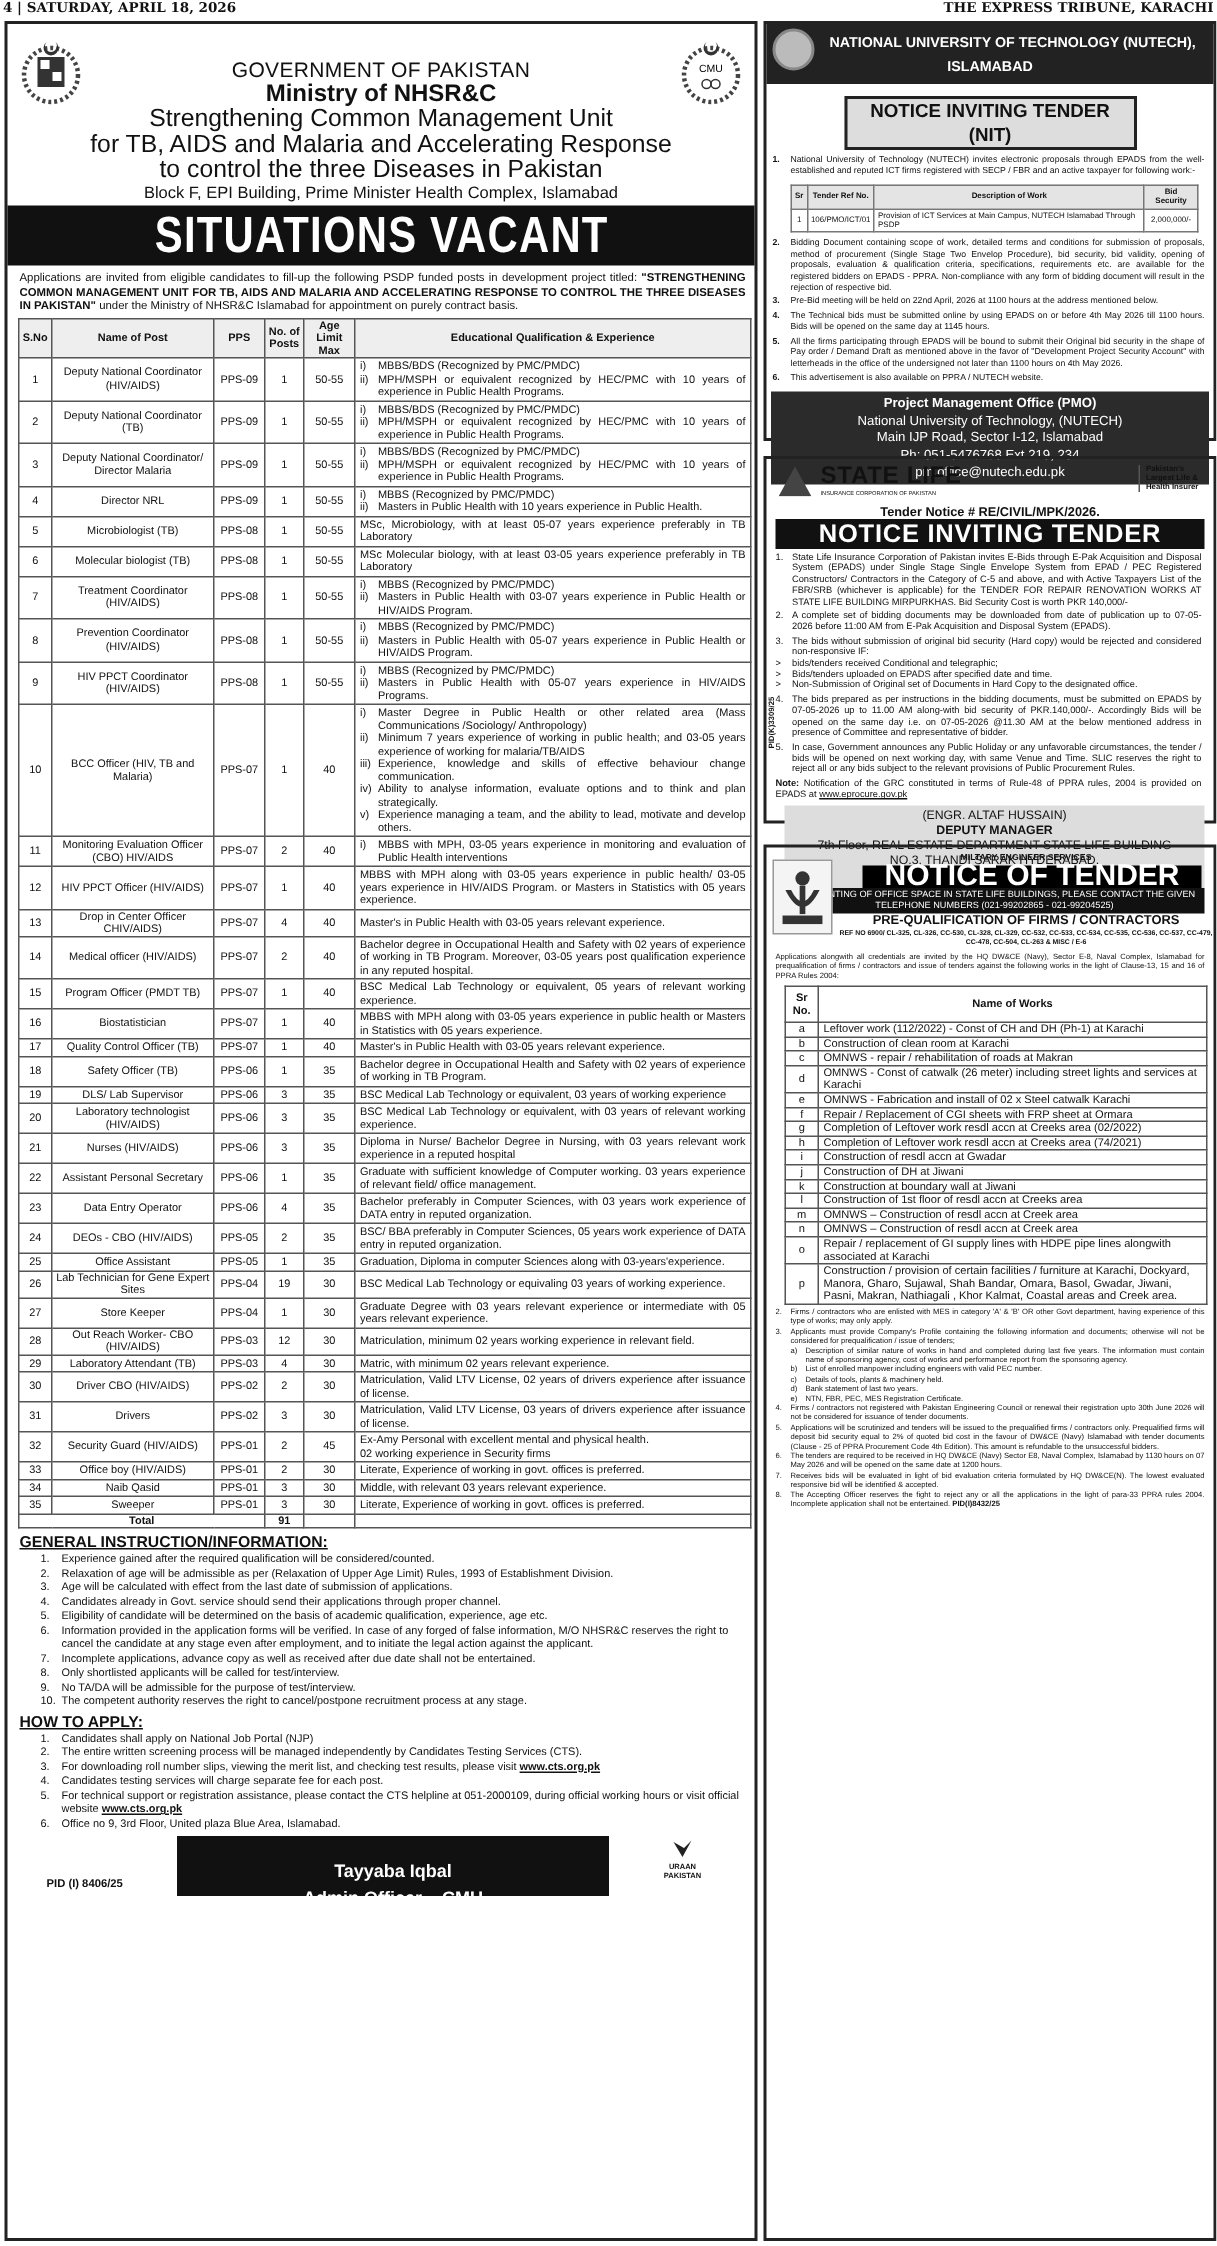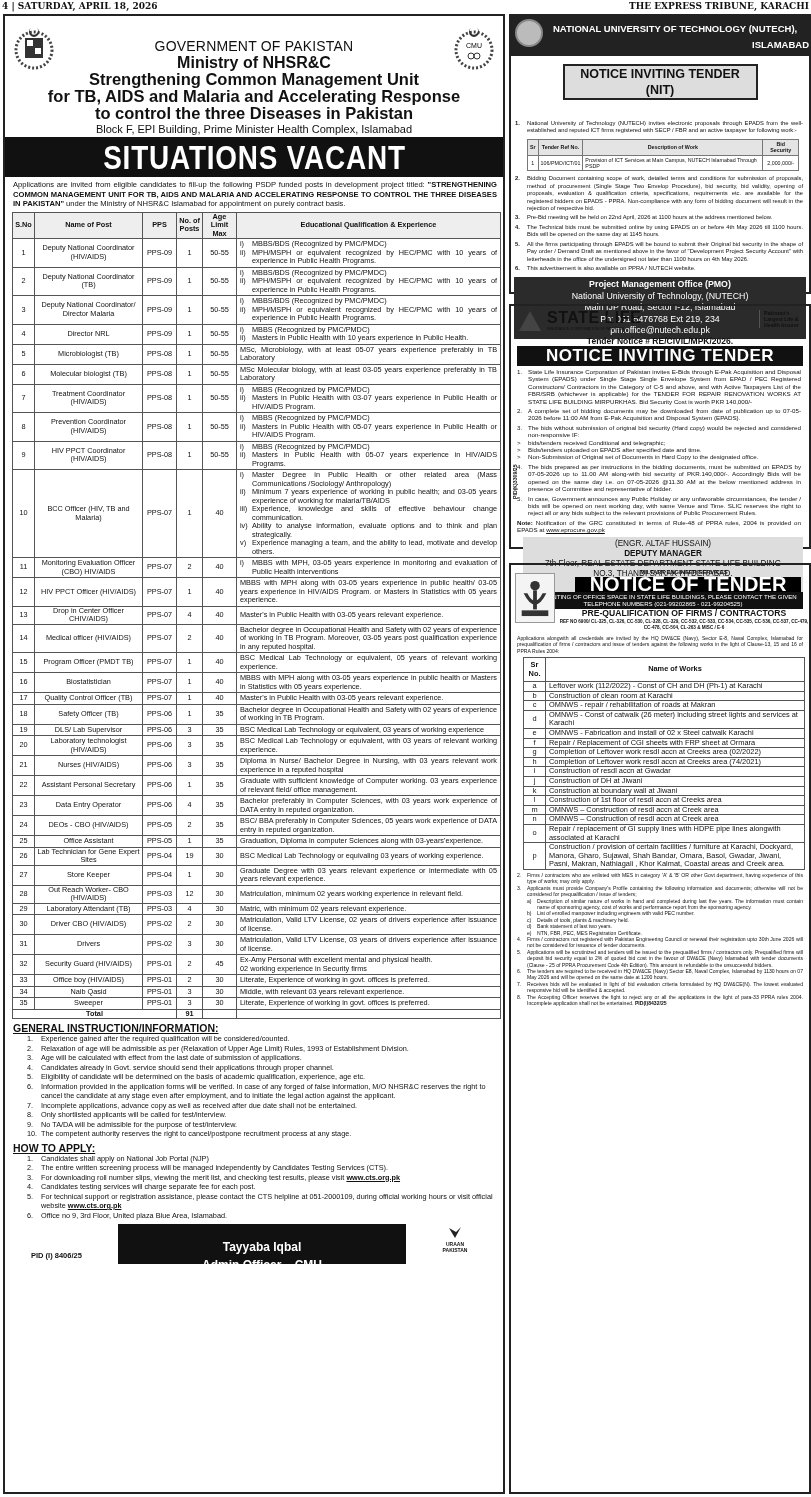--- a/index.html
+++ b/index.html
@@ -9,21 +9,21 @@
 .topbar .l{position:absolute;left:2px}
 .topbar .r{position:absolute;right:2px}
 .colL{position:absolute;left:3px;top:14px;width:502px;height:1480px;border:2px solid #222;}
 .colR{position:absolute;left:509px;top:14px;width:300px;height:1480px}
 
 .hdr{position:relative;height:104px;text-align:center}
 .emblem{position:absolute;top:6px;width:46px;height:50px}
 .emblem.l{left:6px}.emblem.r{right:6px}
 .h1{font-size:14px;letter-spacing:0.2px;padding-top:22px;line-height:16px}
 .h2{font-size:16px;font-weight:bold;line-height:17px}
-.h3{font-size:16.5px;font-weight:bold;line-height:17px}
+.h3{font-size:16.5px;font-weight:normal;line-height:17px}
 .h4{font-size:11px;line-height:14px}
 .banner{background:#111;color:#fff;text-align:center;font-size:34px;font-weight:bold;font-family:"Liberation Sans",sans-serif;transform-origin:center;height:40px;line-height:40px;letter-spacing:1px;margin-top:17px}
 .banner span{display:inline-block;transform:scaleX(0.82)}
 .intro{font-size:7.6px;line-height:9.5px;padding:3px 6px 3px 8px;text-align:justify}
 .intro b{font-weight:bold}
 table.main{border-collapse:collapse;margin-left:7px;width:489px;font-size:7.3px;line-height:8.5px}
 table.main th,table.main td{border:1px solid #555;padding:0 2px;vertical-align:middle}
 table.main th{background:#eee;font-weight:bold;text-align:center;height:22px}
 table.main td.c{text-align:center}
 table.main td.q{text-align:justify;padding:1px 3px}
@@ -35,22 +35,22 @@
 ol.gi li .n{width:14px;flex:none}
 .foot{position:relative;height:42px;margin-top:4px}
 .pid{position:absolute;left:26px;bottom:6px;font-size:7.5px;font-weight:bold}
 .sign{position:absolute;left:113px;top:0;width:288px;height:40px;background:#111;color:#fff;text-align:center;font-weight:bold;font-size:12px;line-height:18px;padding-top:14px}
 .uraan{position:absolute;right:28px;top:2px;width:40px;text-align:center;font-size:5px;font-weight:bold;line-height:6px}
 
 .nutech{position:absolute;left:0;top:0;width:302px;height:280px;border:2px solid #222}
 .nut-head{background:#222;color:#fff;height:40px;position:relative;font-weight:bold;font-size:9.5px;line-height:14px}
 .nut-logo{position:absolute;left:4px;top:3px;width:28px;height:28px;border-radius:50%;background:#bbb;border:2px solid #888}
 .nut-head .t1{position:absolute;left:42px;top:6px}
-.nut-head .t2{position:absolute;left:0;width:100%;text-align:right;top:22px}
-.nit{margin:8px auto 20px;width:195px;border:2px solid #222;background:#ddd;text-align:center;font-weight:bold;font-size:12.5px;line-height:16px}
+.nut-head .t2{position:absolute;left:0;width:100%;text-align:center;top:22px}
+.nit{margin:8px auto 4px;width:195px;border:2px solid #222;background:#ddd;text-align:center;font-weight:bold;font-size:12.5px;line-height:16px}
 .np{font-size:5.8px;line-height:7.4px;padding:0 6px 0 4px;text-align:justify;display:flex;margin-top:2px}
 .np .n{width:12px;flex:none;font-weight:bold}
 table.nt{border-collapse:collapse;margin:4px 6px 4px 16px;width:272px;font-size:5.3px;line-height:6.4px}
 table.nt th,table.nt td{border:1px solid #777;padding:1px 2px}
 table.nt th{background:#e4e4e4;font-weight:bold}
 .pmo{background:#2b2b2b;color:#fff;text-align:center;font-size:8.8px;line-height:11.5px;margin:5px 3px 0 3px;padding:2px 0}
 .pmo .b{font-weight:bold}
 
 .sl{position:absolute;left:0;top:290px;width:302px;height:245px;border:2px solid #222}
 .sl-head{height:30px;position:relative}

